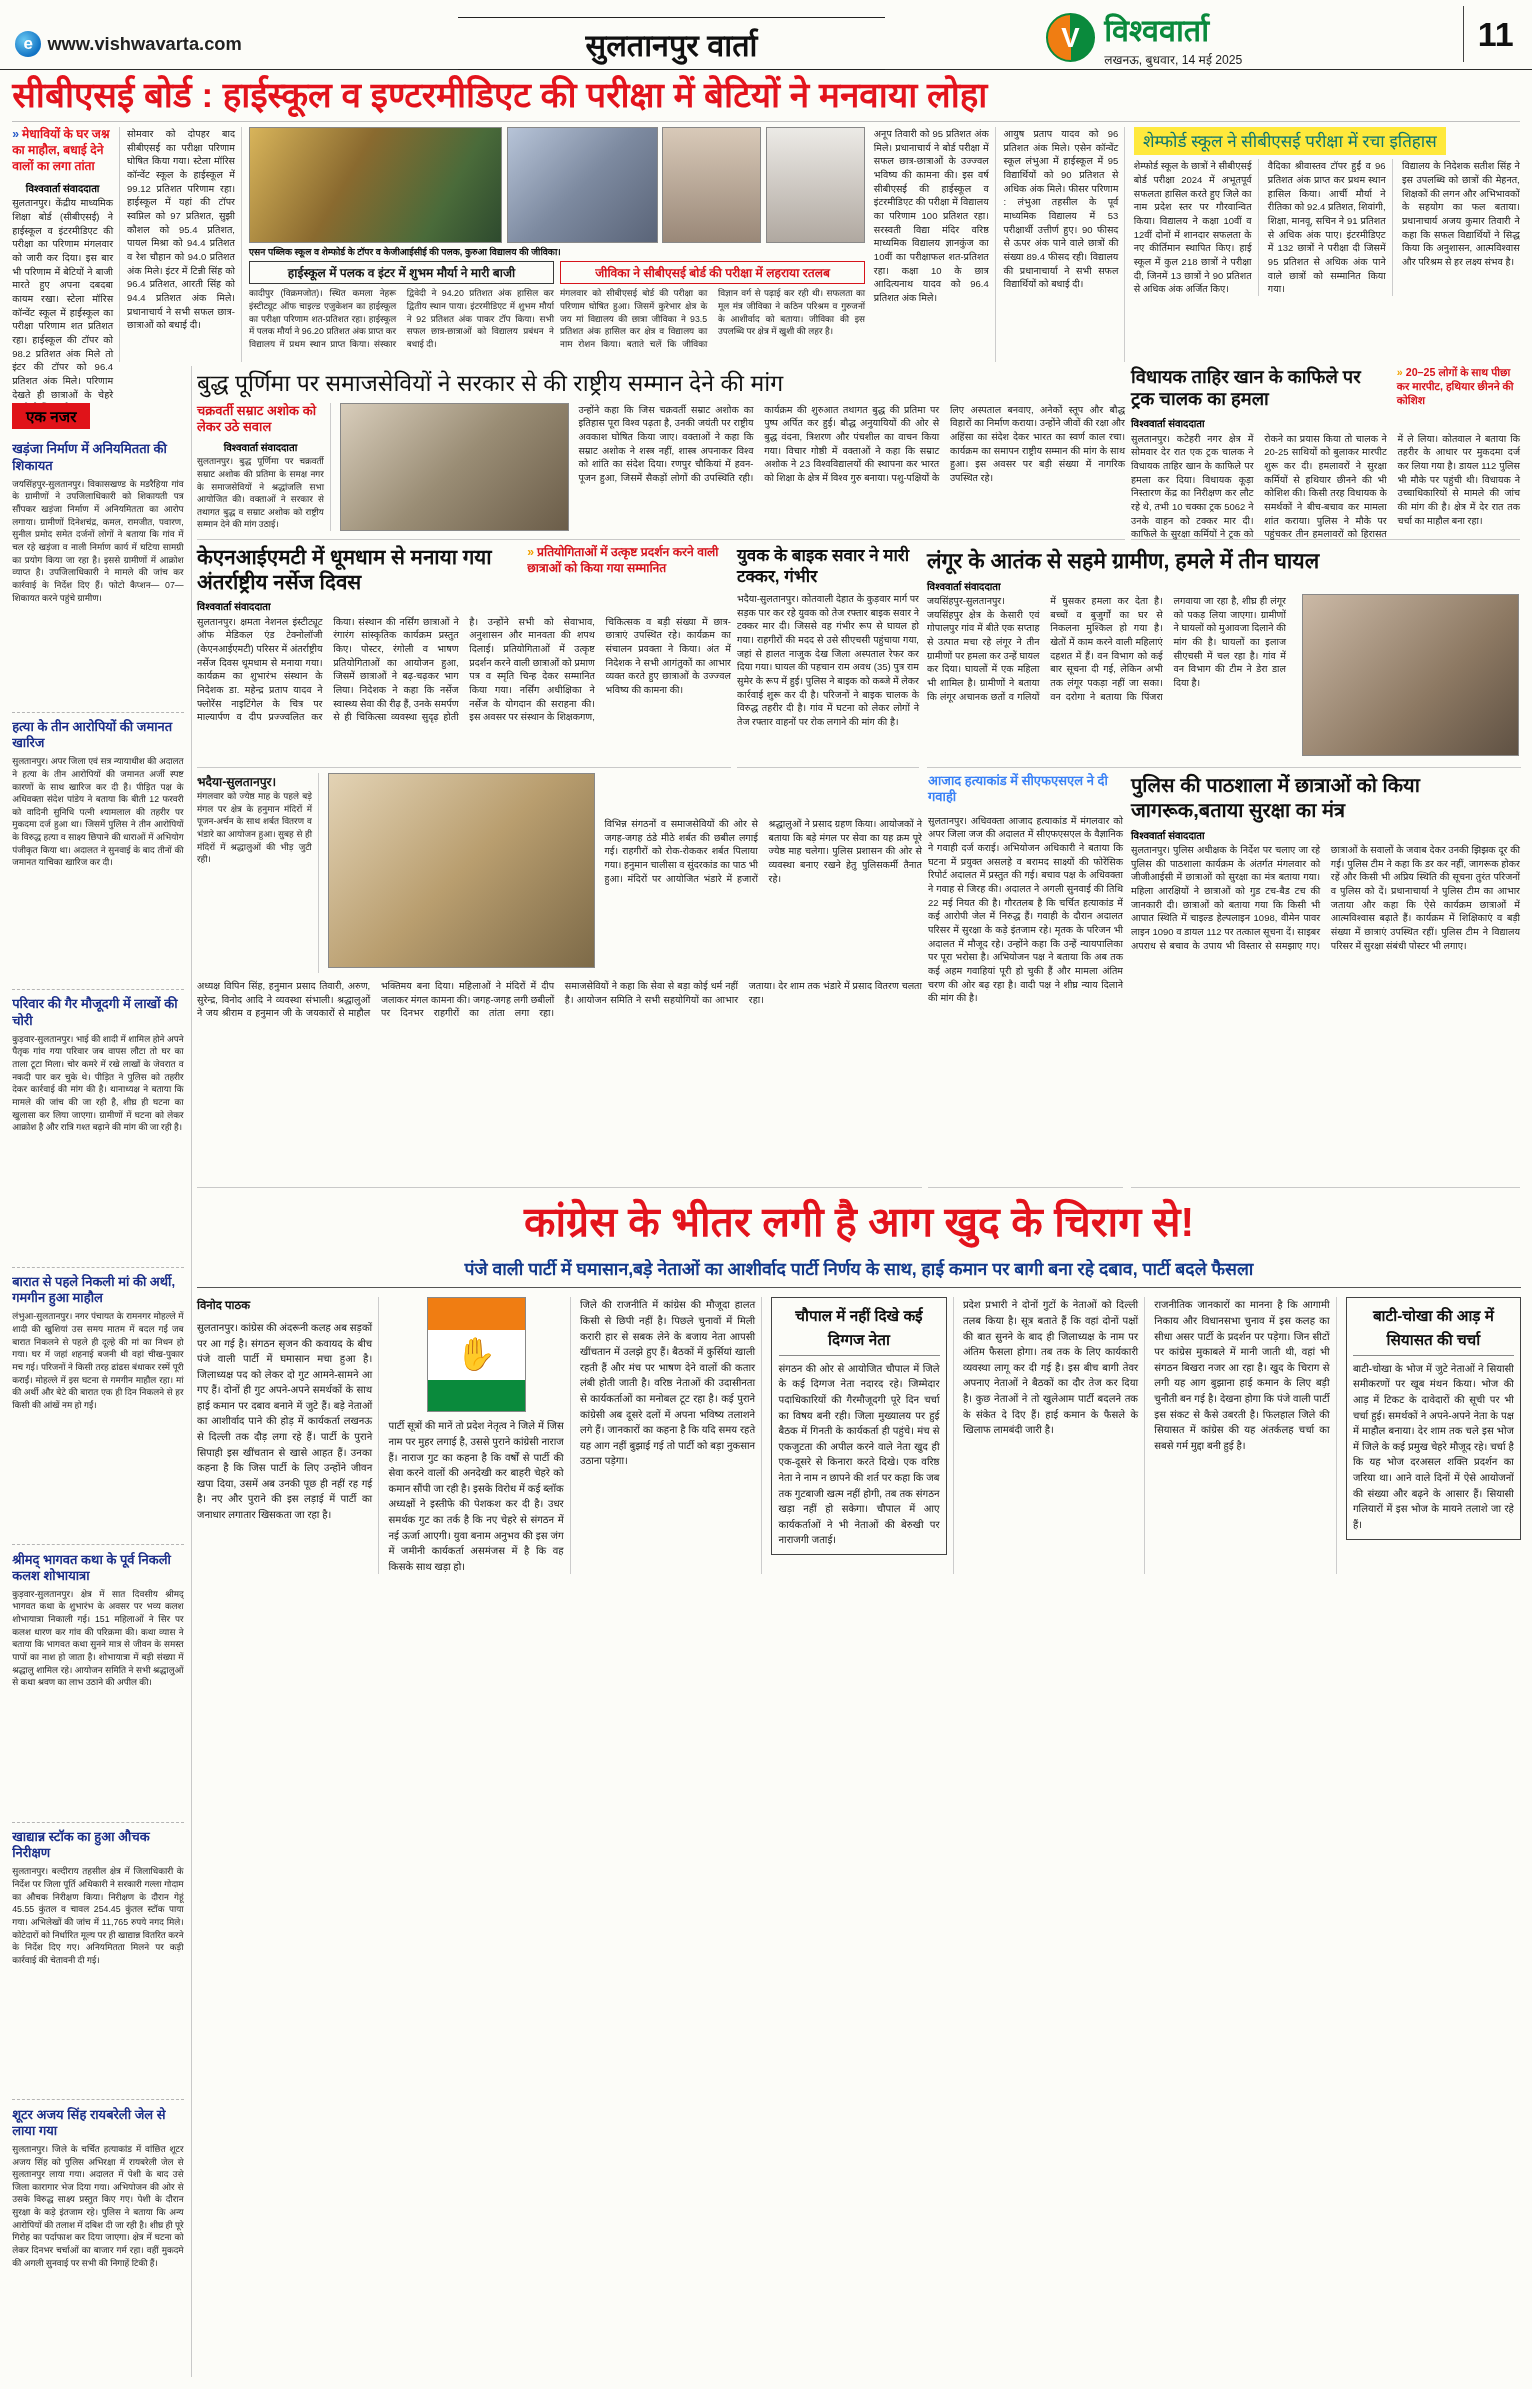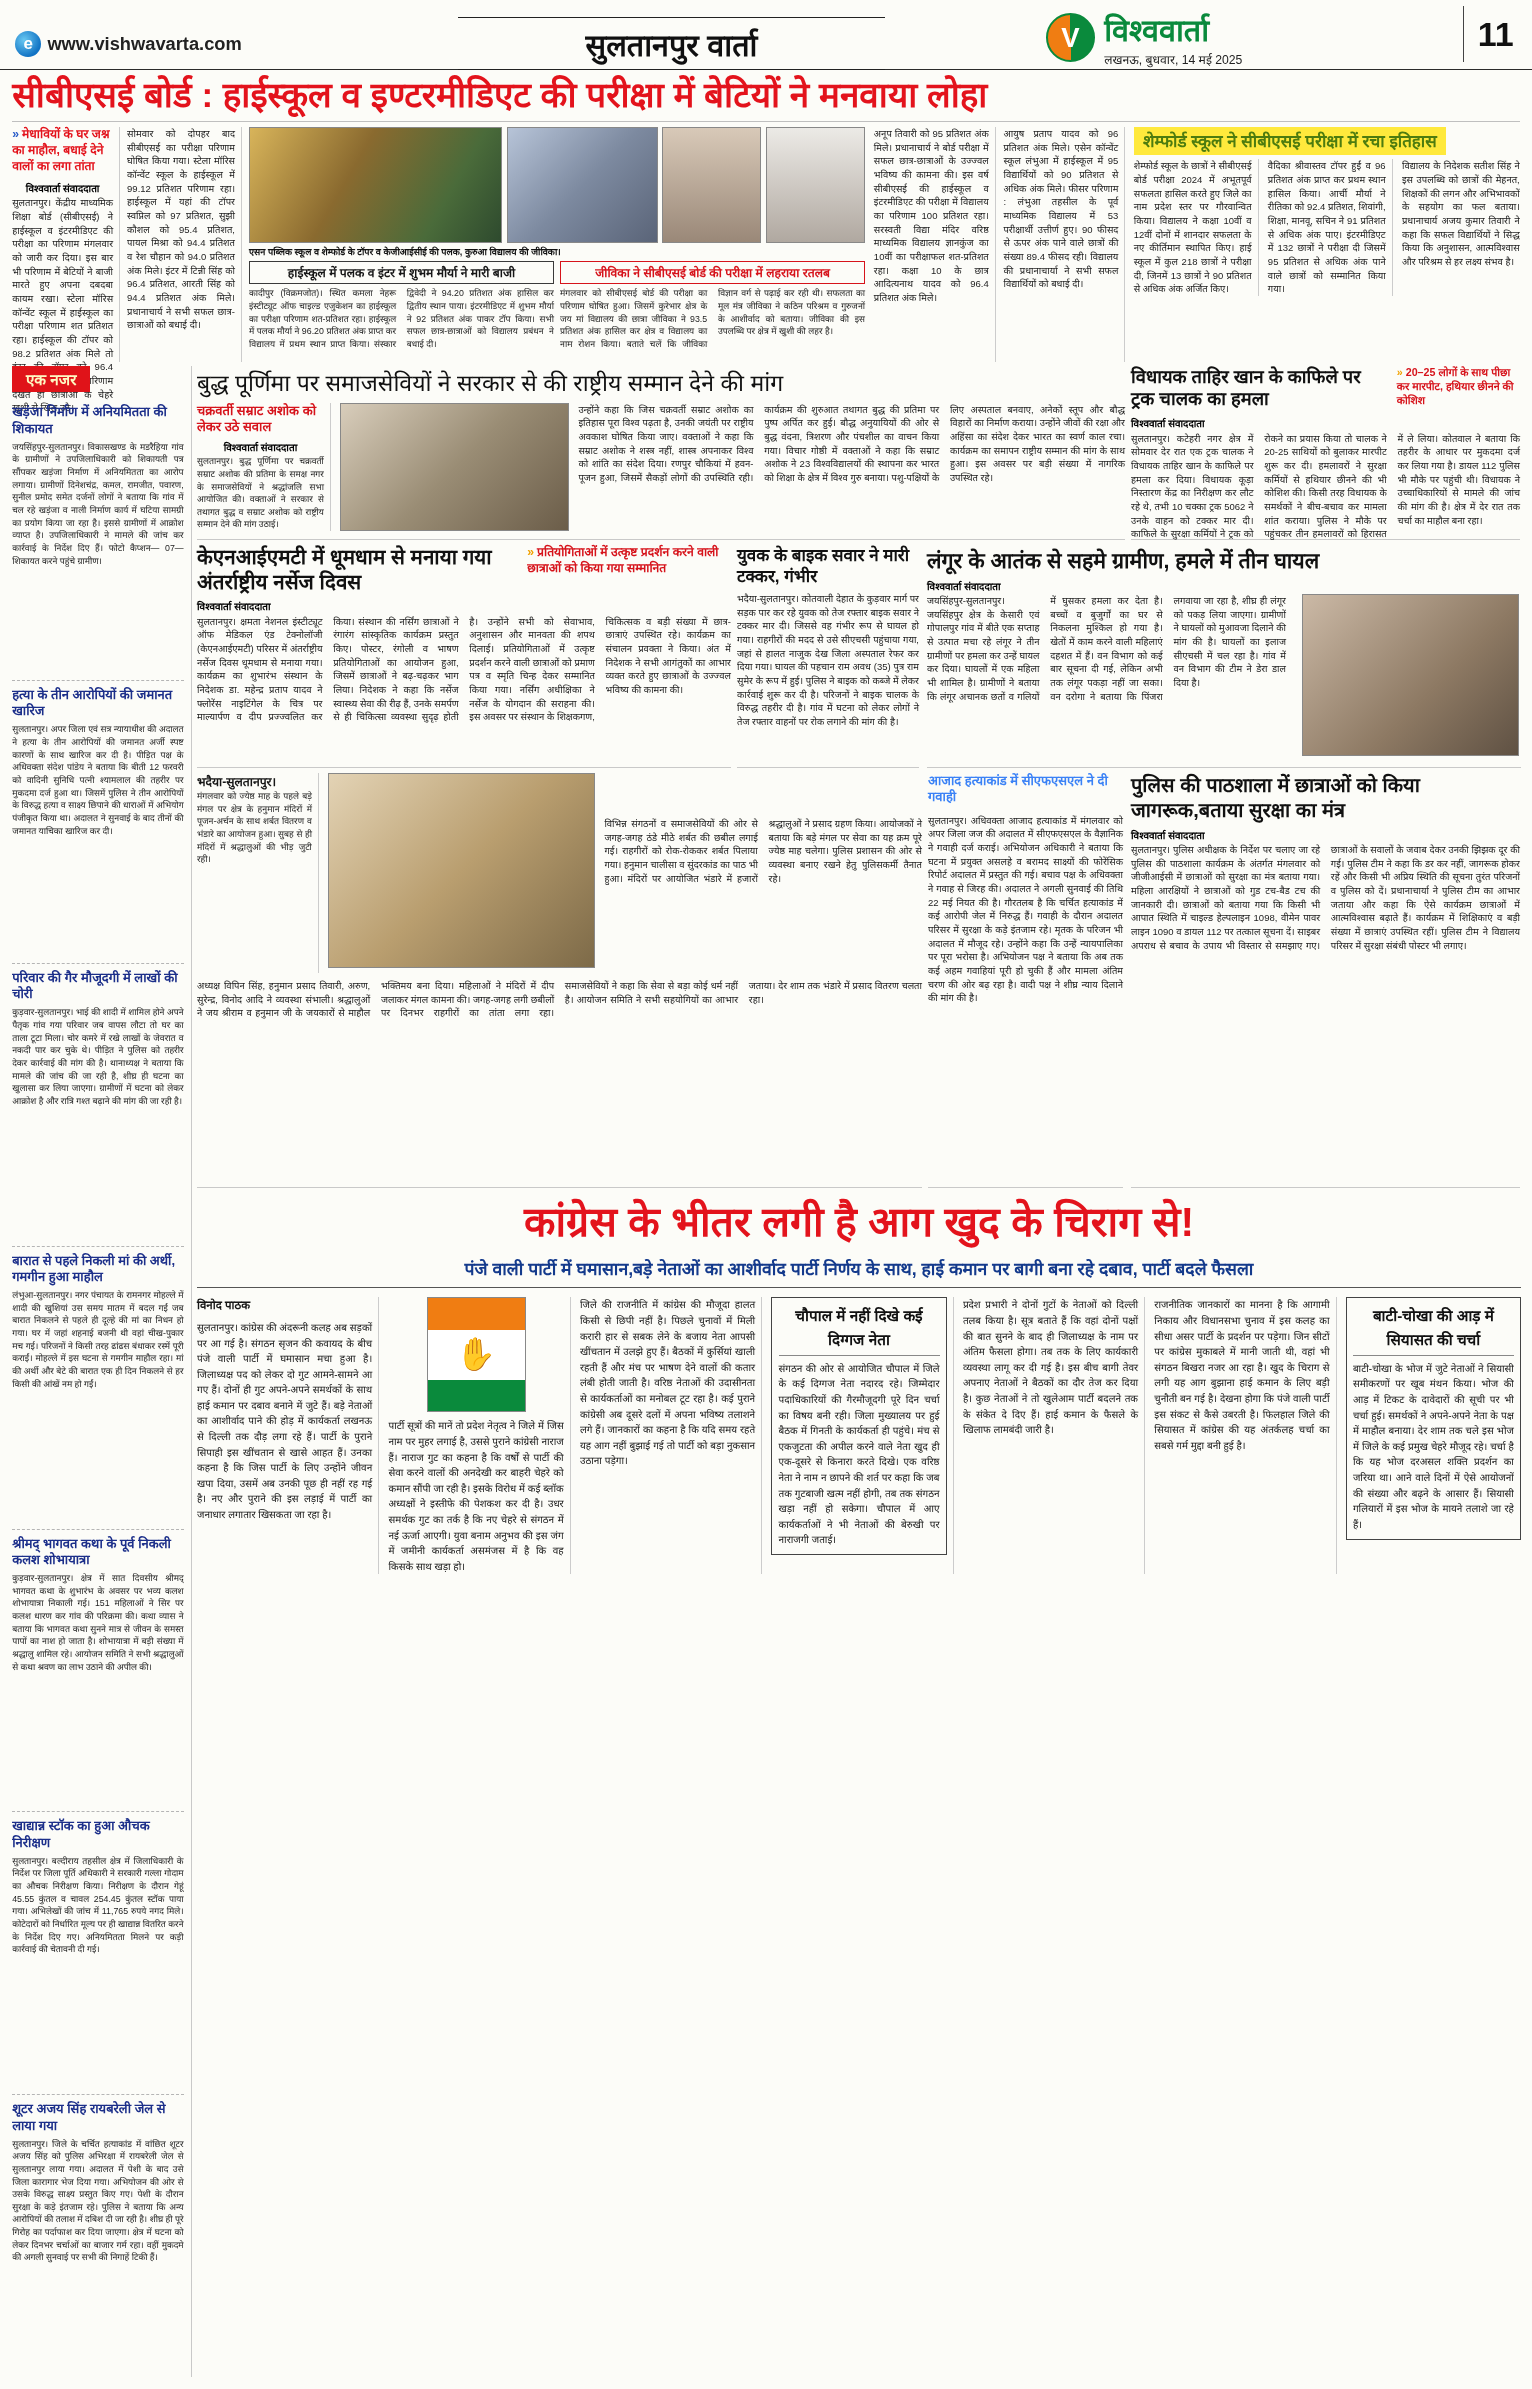--- a/index.html
+++ b/index.html
@@ -50,25 +50,25 @@
   .ph-p1 { width:99px; background:linear-gradient(180deg,#d8c9b8,#9a8878); }
   .ph-p2 { width:99px; background:linear-gradient(180deg,#eceae6,#b0a8a0); }
   .caption { font-size:9.2px; font-weight:bold; color:#111; padding:2.3px 0; }
   .subs-row { display:flex; gap:6.1px; }
   .subbox { width:305px; }
   .subhead { border:1.5px solid #3a3a3a; text-align:center; font-weight:bold; font-size:12.2px; padding:2.3px 4.6px; margin-bottom:3.1px; }
   .subhead.red { color:#d6131b; border-color:#d6131b; }
   .colC, .colD { width:122px; }
   .cd-wrap { width:253px; display:flex; gap:7.6px; }
   .rightblock { width:386px; }
-  .yellow-head { background:#ffe93c; display:inline-block; font-size:17px; font-weight:bold; padding:2.3px 9.2px; margin-bottom:4.6px; color:#4d7c0f; }
+  .yellow-head { background:#ffe93c; display:inline-block; font-size:17px; font-weight:normal; padding:2.3px 9.2px; margin-bottom:4.6px; color:#0f766e; }
 
   
   #rail { top:366px; left:12.2px; width:180px; height:2011px; border-right:0.8px solid #c9c9c9; padding-right:7.6px; display:flex; flex-direction:column; }
-  .rail-label { background:#e01319; color:#fef9c3; font-weight:bold; font-size:15.3px; display:inline-block; padding:3.1px 13.7px; align-self:flex-start; margin-bottom:6.1px; }
+  .rail-label { background:#e01319; color:#000000; font-weight:bold; font-size:15.3px; display:inline-block; padding:3.1px 13.7px; align-self:flex-start; margin-bottom:6.1px;margin-top:37px; }
   .rail-item { flex:1; border-bottom:0.8px dashed #b5b5b5; padding:6.1px 0; }
   .rail-h { color:#1c2f8a; font-weight:bold; font-size:13px; line-height:1.25; margin-bottom:3.8px; }
 
   
   #buddha { top:366px; left:197px; width:928px; height:174px; border-bottom:0.8px solid #c9c9c9; }
   .buddha-h { font-size:23px; font-weight:normal; color:#111; margin-bottom:4.6px; }
   .buddha-row { display:flex; gap:9.2px; }
   .buddha-left { width:134px; }
   .buddha-sub { color:#d6131b; font-weight:bold; font-size:13px; line-height:1.25; margin-bottom:3.1px; }
   .ph-buddha { width:229px; height:128px; background:linear-gradient(135deg,#d8cdbb,#9a8d75 50%,#6b5d49); flex:none; }

